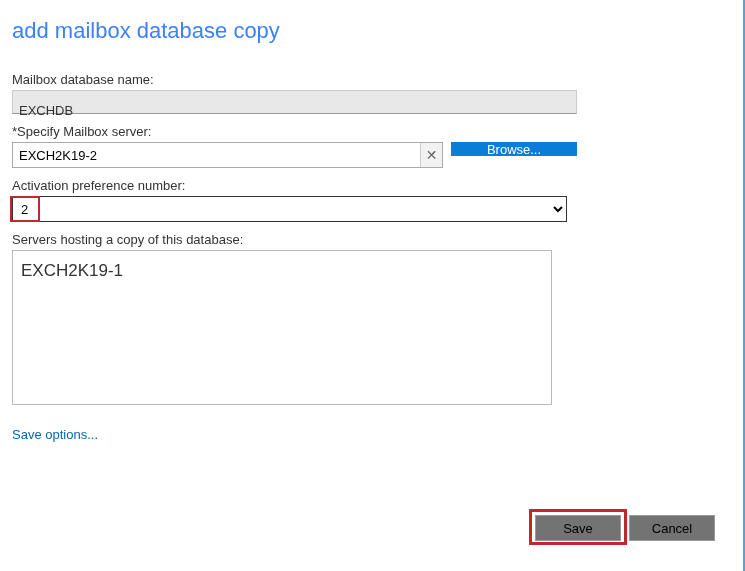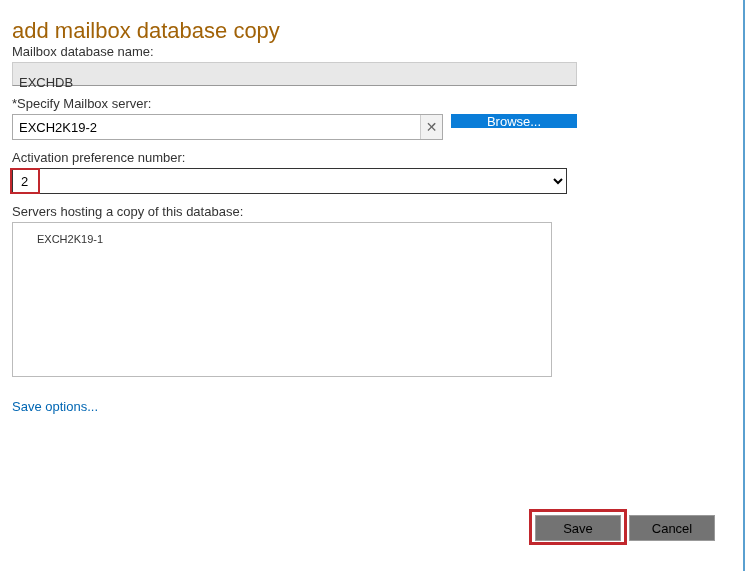--- a/index.html
+++ b/index.html
@@ -16,21 +16,22 @@
       height: 571px;
       position: relative;
       border-right: 2px solid #5aa0d0;
     }
     .container {
       padding: 18px 12px 12px 12px;
     }
     .title {
       font-size: 22px;
       font-weight: 300;
-      color: #a16207;
+      color: #3b82f6;
+      margin-bottom: 28px;
     }
     .field-group {
       margin-bottom: 10px;
     }
     .field-label {
       font-size: 13px;
       color: #333;
       margin-bottom: 3px;
       display: block;
     }
@@ -101,22 +102,22 @@
       border: 2px solid #c1272d;
       width: 30px;
       height: 26px;
       pointer-events: none;
     }
     .servers-list {
       width: 540px;
       height: 155px;
       border: 1px solid #bbb;
       background: #fff;
-      padding: 10px 24px;
-      font-size: 11px;
+      padding: 10px 8px;
+      font-size: 17px;
       color: #333;
     }
     .more-link {
       color: #0066b3;
       font-size: 13px;
       cursor: pointer;
       margin-top: 12px;
       display: inline-block;
     }
     .footer {

